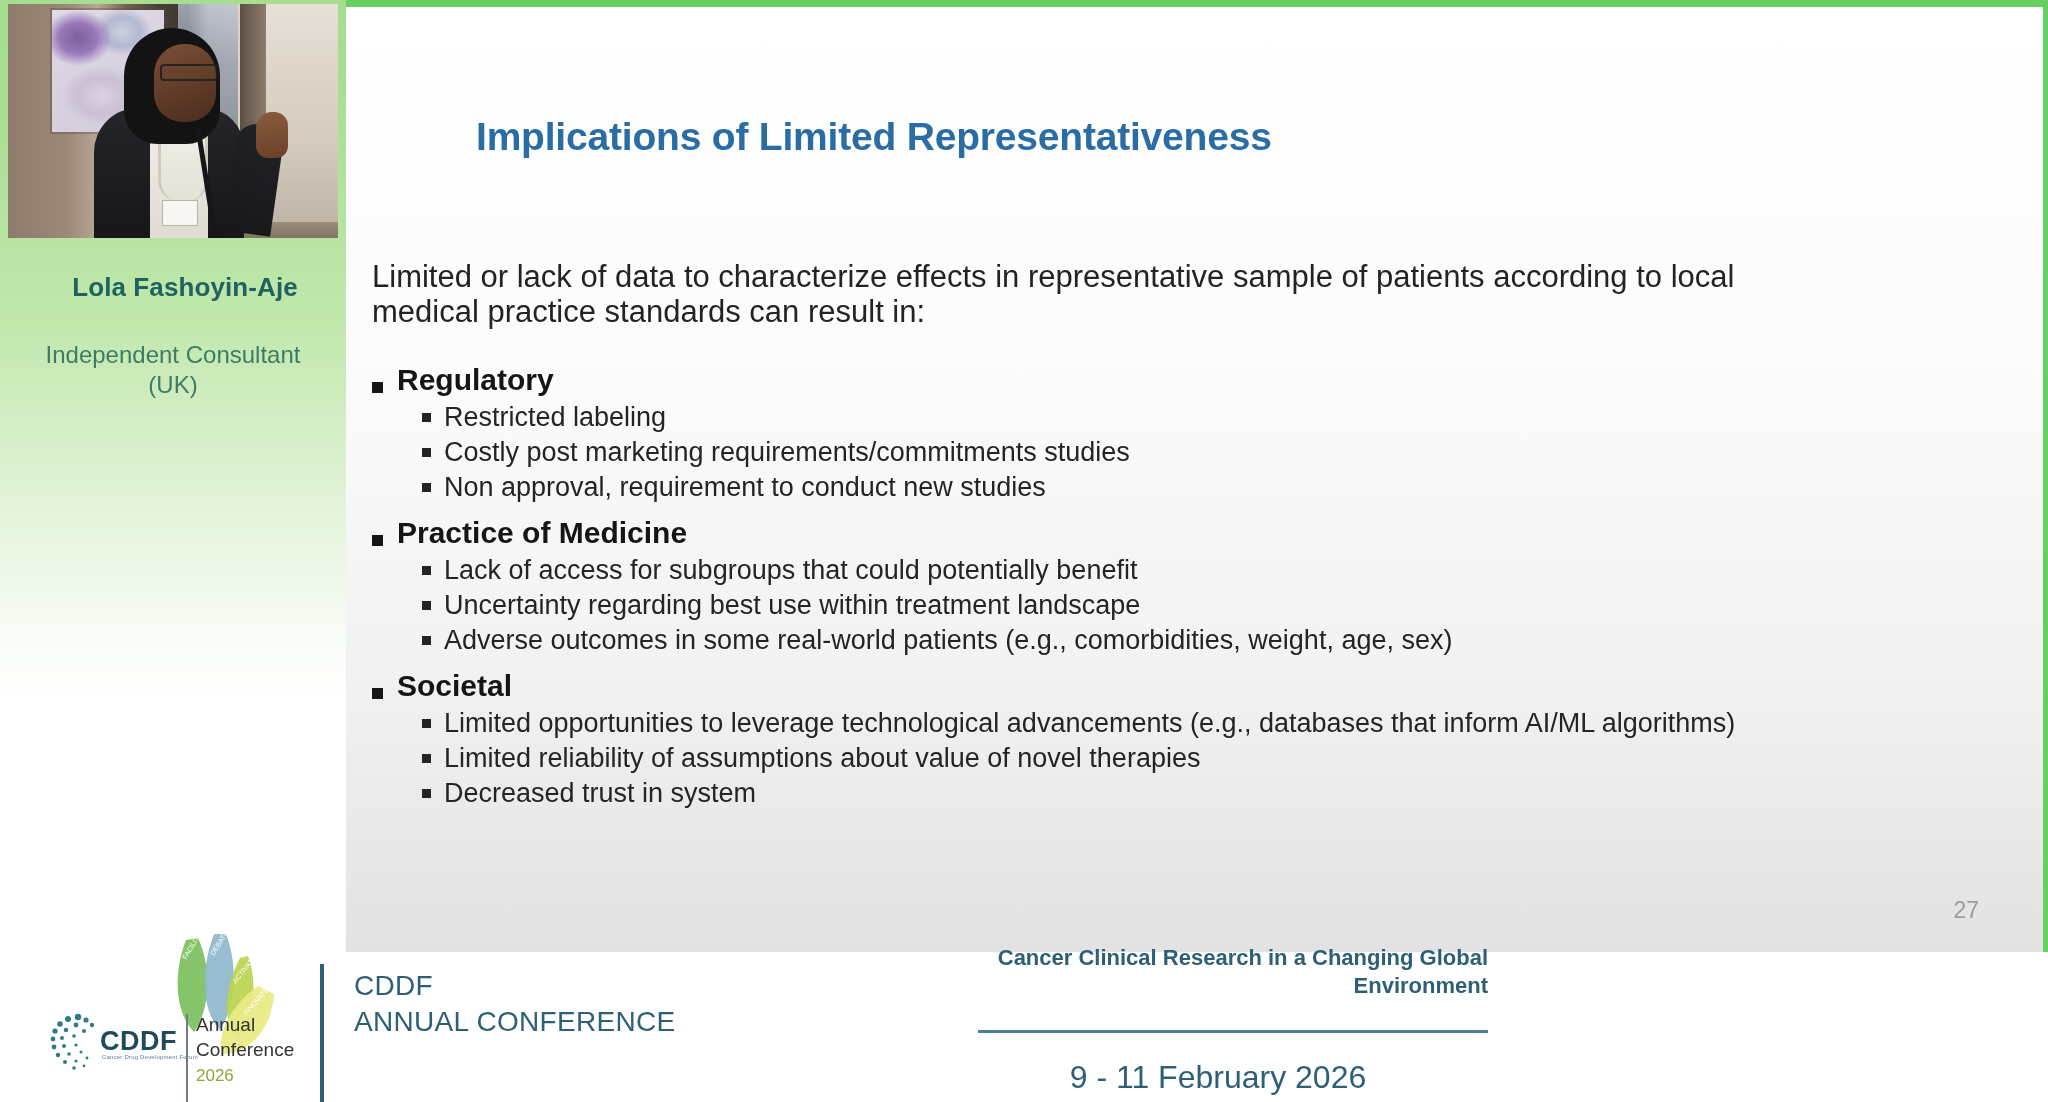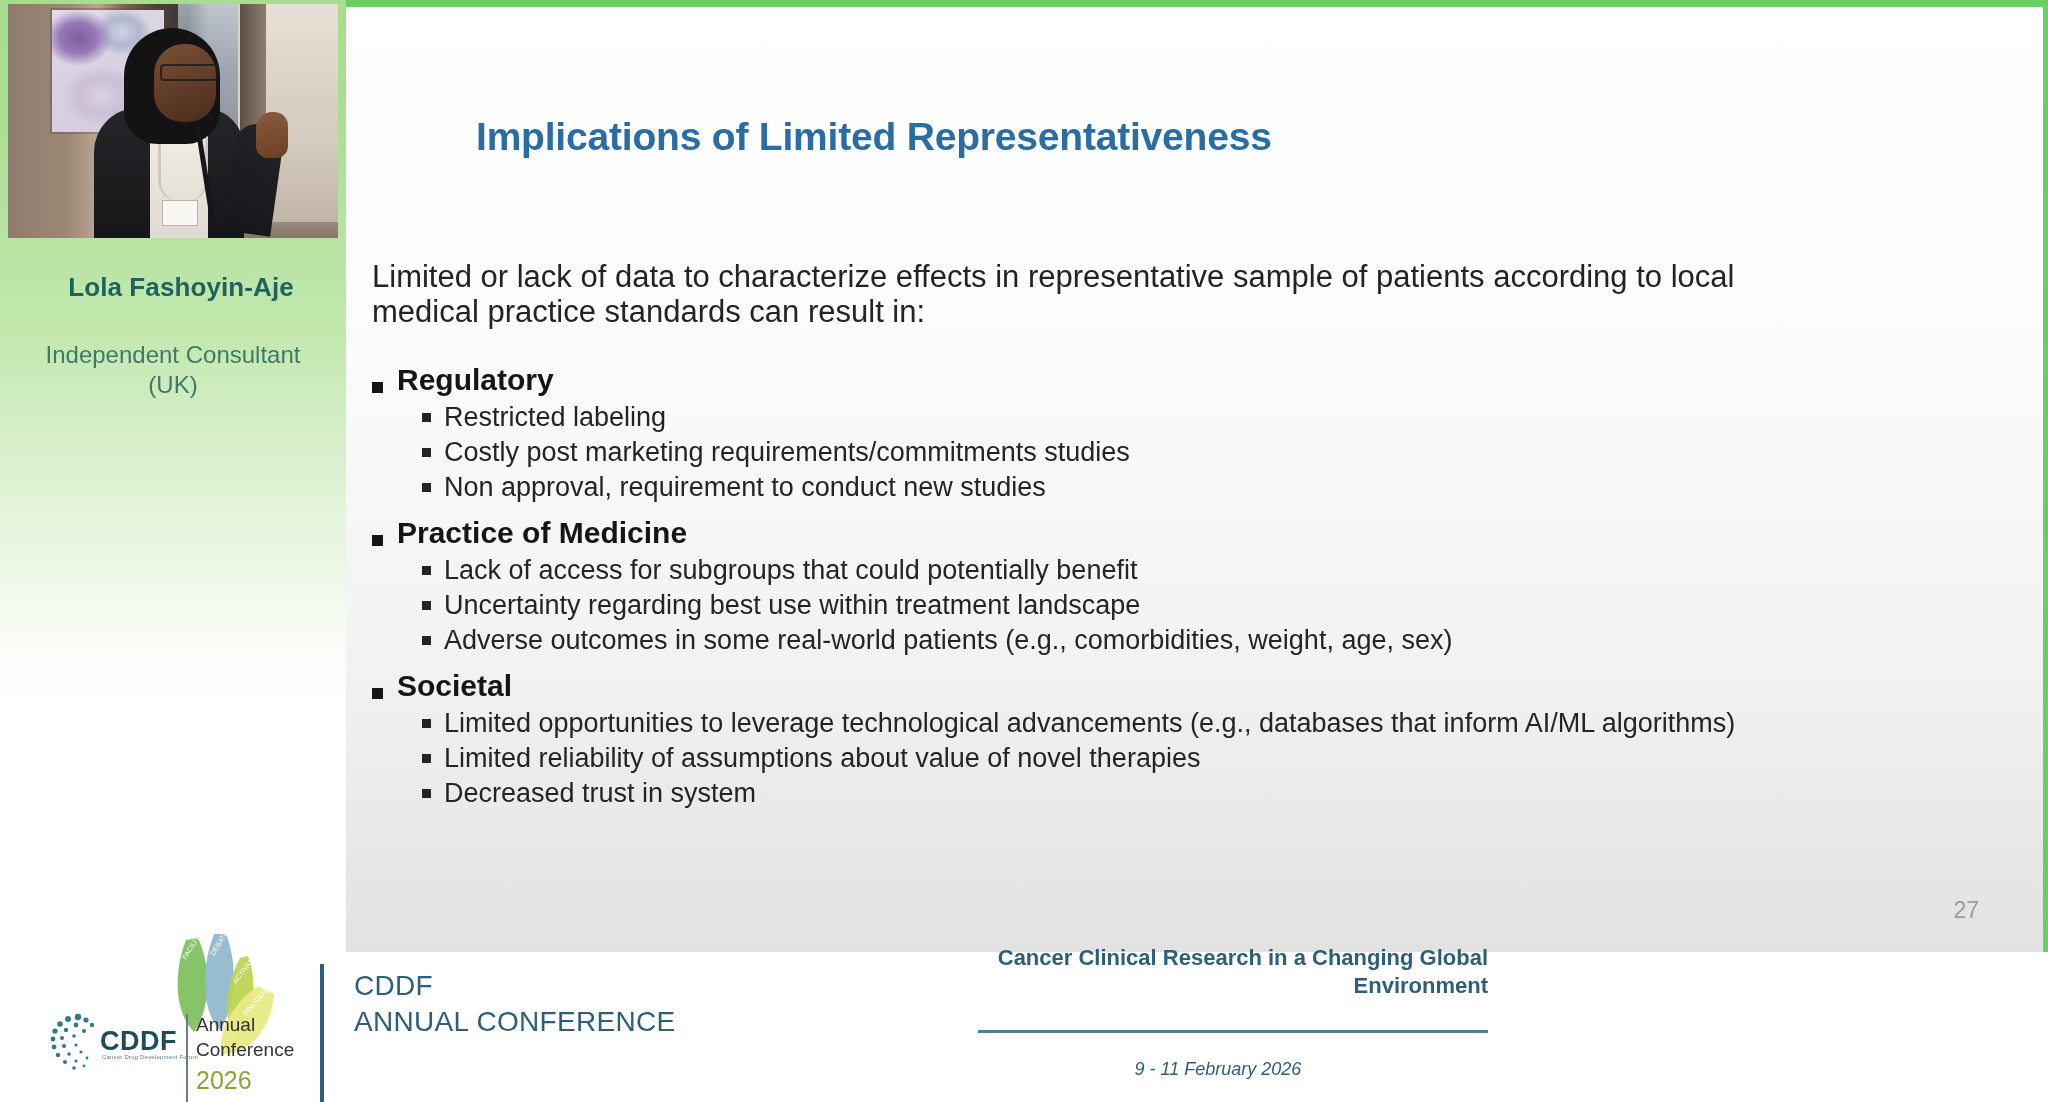--- a/index.html
+++ b/index.html
@@ -188,28 +188,29 @@
     position: absolute;
     left: 140px;
     top: 218px;
     width: 190px;
     height: 20px;
     background: linear-gradient(180deg, #9a8d7c, #7d7161);
   }
 
   #speaker-name {
     position: absolute;
-    left: 8px;
+    left: 0;
     top: 272px;
     width: 346px;
     text-align: center;
     font-size: 26px;
     font-weight: bold;
     color: #1f6360;
     letter-spacing: .1px;
+    padding-left: 12px;
   }
   #speaker-role {
     position: absolute;
     left: 0;
     top: 340px;
     width: 346px;
     text-align: center;
     font-size: 24px;
     color: #3f7a66;
     line-height: 30px;
@@ -264,21 +265,21 @@
     top: 64px;
     font-size: 19px;
     color: #333333;
     line-height: 25px;
     white-space: nowrap;
   }
   #annual-year {
     position: absolute;
     left: 158px;
     top: 118px;
-    font-size: 25px;
+    font-size: 17px;
     color: #8aa63a;
   }
 
   
   #slide {
     position: absolute;
     left: 346px;
     top: 0;
     width: 1702px;
     height: 952px;
@@ -389,24 +390,23 @@
     line-height: 28px;
   }
   #conf-rule {
     margin-top: 30px;
     margin-left: 30px;
     height: 3px;
     background: #4a7f96;
   }
   #conf-dates {
     margin-top: 26px;
-    font-size: 18px;
+    font-size: 32px;
     color: #2d6077;
     text-align: center;
-    font-style: italic;
   }
 </style>
 </head>
 <body>
 
 <div id="root">
 
   <div id="speaker-col">
 
     <div id="video-frame">

